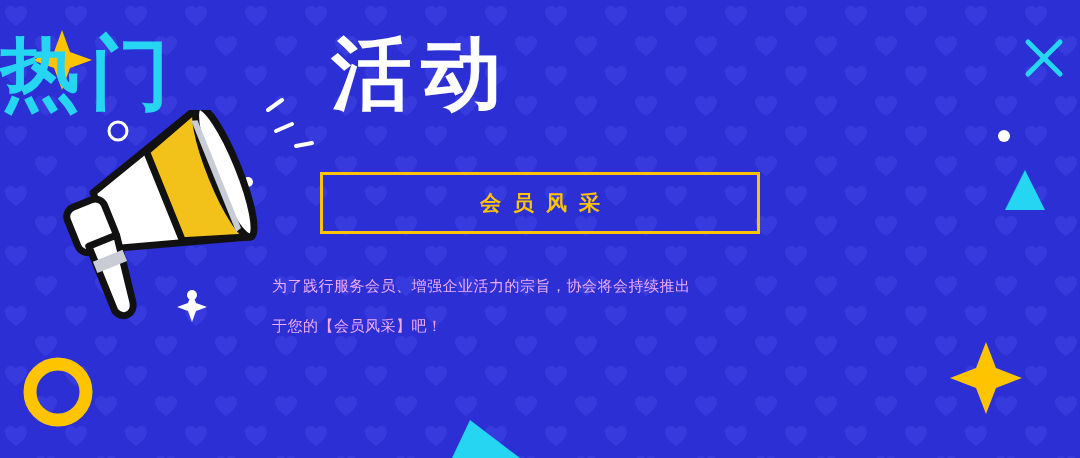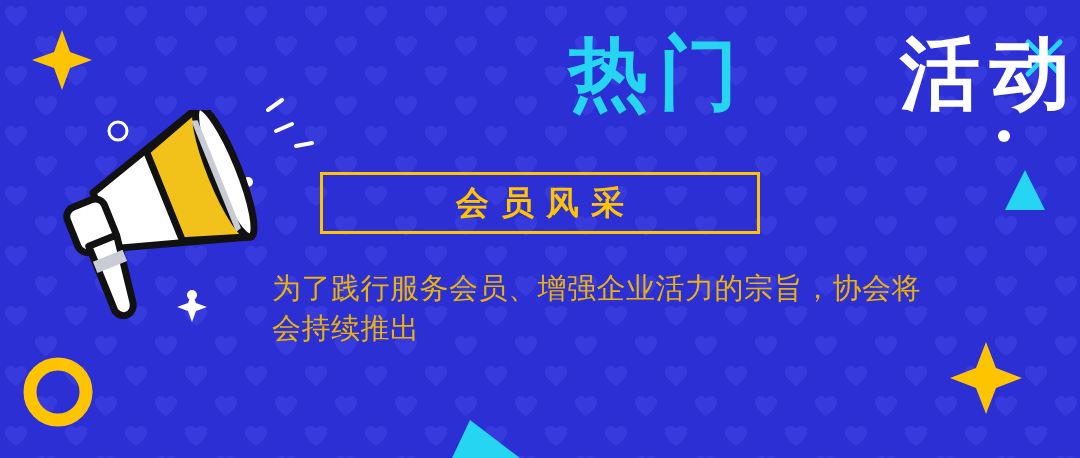--- a/index.html
+++ b/index.html
@@ -32,21 +32,21 @@
   #content {
     position: absolute;
     inset: 0;
     z-index: 3;
   }
   .title {
     position: absolute;
     left: 0;
     right: 0;
     top: 30px;
-    text-align: right;
+    text-align: left;
     font-family: "DejaVu Sans", sans-serif;
     font-weight: bold;
     font-size: 80px;
     letter-spacing: 10px;
     color: #ffffff;
     line-height: 1.1;
     white-space: nowrap;
   }
   .title .cyan {
     color: #25d5f2;
@@ -60,33 +60,33 @@
     height: 62px;
     border: 3px solid #ffc400;
     box-sizing: border-box;
     display: flex;
     align-items: center;
     justify-content: center;
   }
   .subtitle-box span {
     font-family: "DejaVu Sans", sans-serif;
     font-weight: bold;
-    font-size: 33px;
+    font-size: 21px;
     letter-spacing: 12px;
     color: #ffc400;
     text-indent: 12px;
   }
   .body-text {
     position: absolute;
     left: 272px;
     top: 268px;
     width: 666px;
-    color: #eab308;
-    font-family: Liberation Sans, sans-serif;
-    font-size: 29px;
+    color: #f0abfc;
+    font-family: Liberation Mono, monospace;
+    font-size: 15px;
     line-height: 40px;
     letter-spacing: 0.5px;
   }
   .body-text p {
     margin: 0;
   }
   
   #megaphone {
     position: absolute;
     left: 40px;
@@ -170,15 +170,16 @@
     <div class="title">
       <span class="cyan">热门</span>&nbsp;&nbsp;&nbsp;&nbsp;<span>活动</span>
     </div>
 
     <div class="subtitle-box">
       <span>会员风采</span>
     </div>
 
     <div class="body-text">
       <p>为了践行服务会员、增强企业活力的宗旨，协会将会持续推出</p>
+      <p>于您的【会员风采】吧！</p>
     </div>
   </div>
 </div>
 
 </body></html>

